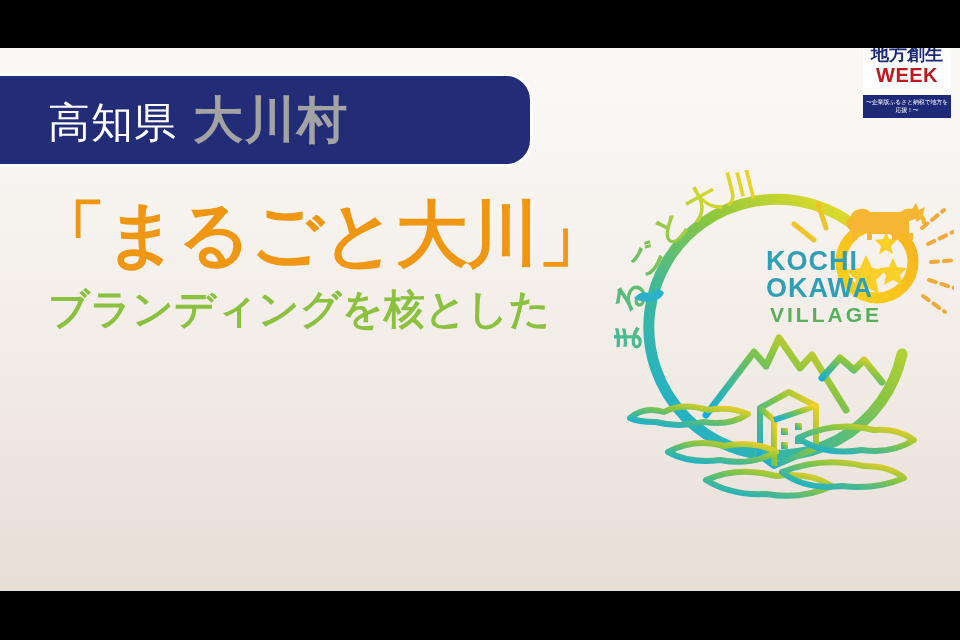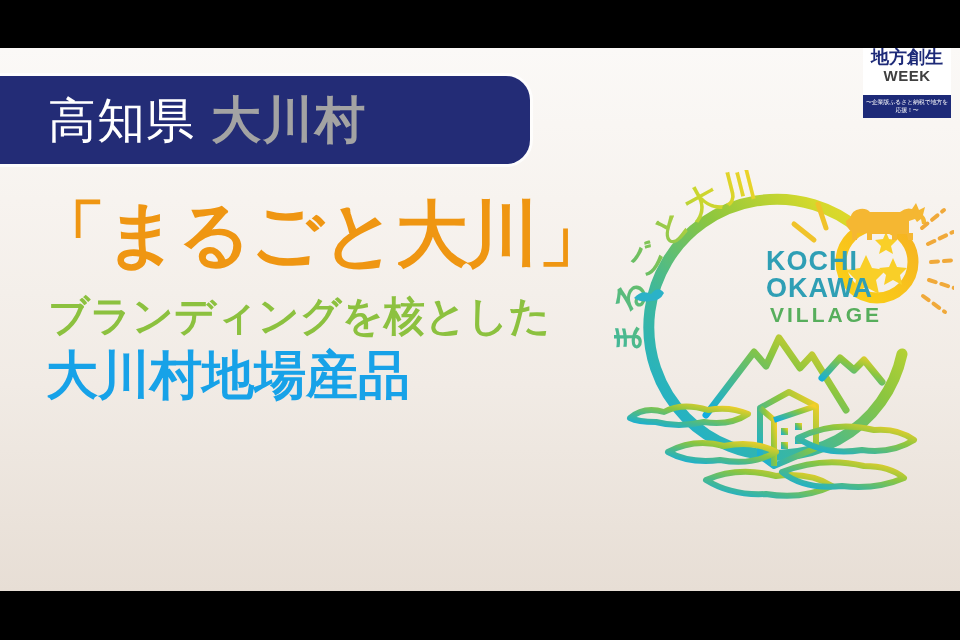--- a/index.html
+++ b/index.html
@@ -66,21 +66,21 @@
     z-index: 12;
   }
   .banner-inner {
     display: flex;
     align-items: baseline;
     padding-left: 74px;
     gap: 16px;
   }
   .banner-pref {
     color: #ffffff;
-    font-size: 48px;
+    font-size: 42px;
     font-weight: 400;
     letter-spacing: 1px;
     line-height: 1;
   }
   .banner-village {
     color: #a3a3a3;
     font-size: 50px;
     font-weight: 700;
     letter-spacing: 2px;
     line-height: 1;
@@ -94,21 +94,21 @@
     width: 640px;
     z-index: 10;
   }
   .hl-main {
     font-size: 72px;
     font-weight: 700;
     color: #ef9612;
     line-height: 1.08;
     letter-spacing: -1px;
     white-space: nowrap;
-    margin: 0 0 19px -8px;
+    margin: 0 0 12px -8px;
   }
   .hl-sub {
     font-size: 41px;
     font-weight: 700;
     color: #8cc13f;
     line-height: 1.15;
     letter-spacing: 0px;
     white-space: nowrap;
     margin: 0 0 6px 6px;
   }
@@ -163,22 +163,22 @@
     line-height: 1;
   }
   .badge-jp {
     color: #1d2a78;
     font-size: 18px;
     font-weight: 700;
     letter-spacing: 0px;
     line-height: 1.05;
   }
   .badge-week {
-    color: #404040;
-    font-size: 15px;
+    color: #b91c1c;
+    font-size: 20px;
     font-weight: 700;
     letter-spacing: 0.5px;
     line-height: 1;
   }
   .badge-foot {
     background: #1d2a78;
     color: #ffffff;
     font-size: 6px;
     line-height: 1.35;
     text-align: center;
@@ -198,21 +198,20 @@
     <div class="banner">
       <div class="banner-inner">
         <span class="banner-pref">高知県</span>
         <span class="banner-village">大川村</span>
       </div>
     </div>
 
     <div class="headlines">
       <div class="hl-main">「まるごと大川」</div>
       <div class="hl-sub">ブランディングを核とした</div>
-      <div class="hl-blue1">大川村地場産品</div>
     </div>
 
     <div class="logo">
       <svg viewBox="0 0 340 330" xmlns="http://www.w3.org/2000/svg">
         <defs>
           <linearGradient id="gradRing" x1="0" y1="1" x2="1" y2="0">
             <stop offset="0%" stop-color="#12aee0"></stop>
             <stop offset="33%" stop-color="#3fb89a"></stop>
             <stop offset="58%" stop-color="#8cc63f"></stop>
             <stop offset="82%" stop-color="#d4d92c"></stop>

